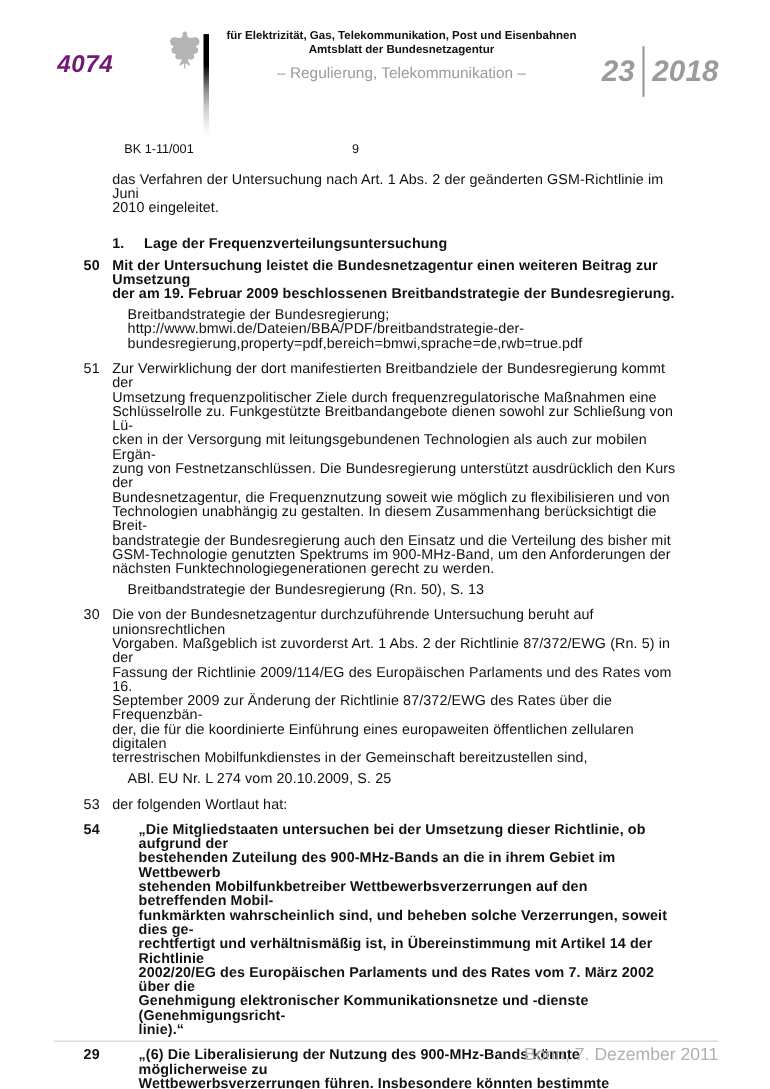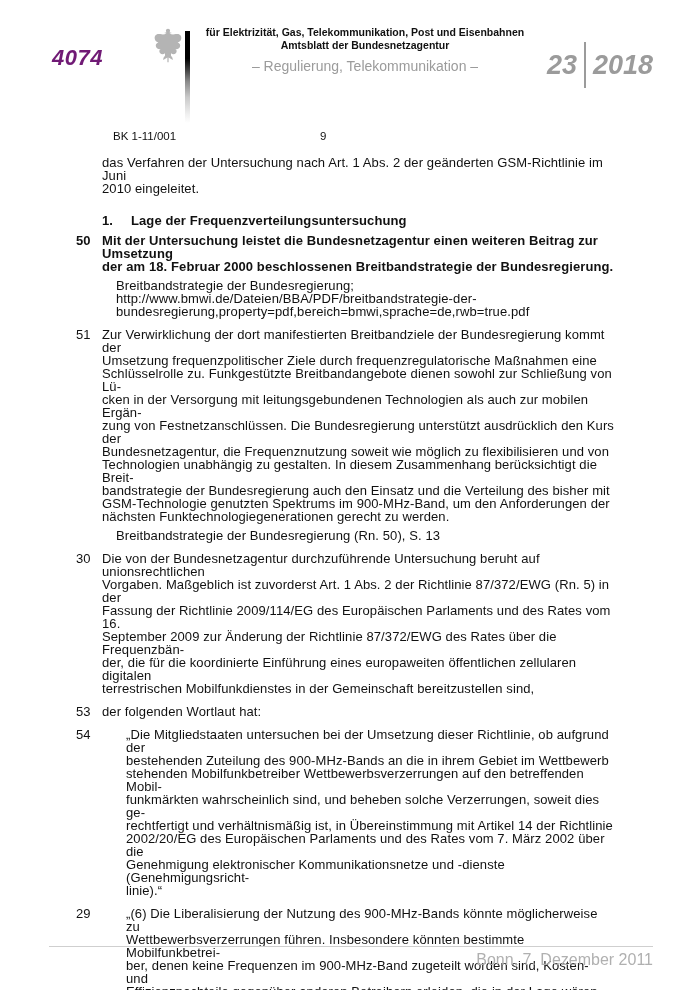--- a/index.html
+++ b/index.html
@@ -44,21 +44,21 @@
     letter-spacing:0.1px;
   }
   .block{position:relative;white-space:normal;}
   .block .ptext{white-space:pre-line;}
   .block.intro{margin-top:0;}
   .block.heading{margin-top:19px;display:flex;font-weight:bold;}
   .block.heading .h-num{width:29px;flex:0 0 29px;}
   .block.numbered{margin-top:10px;}
   .block.first-after-heading{margin-top:7px;font-weight:bold;}
   .block.citation{margin-top:6px;margin-left:14px;}
-  .block.quote{margin-top:10px;margin-left:24px;}
+  .block.quote{margin-top:10px;margin-left:24px;font-weight:bold;}
   .para-num{position:absolute;top:0;}
   .numbered .para-num{left:-26px;}
   .quote .para-num{left:-50px;}
   
   .footer{
     position:absolute;left:49px;right:47px;top:946px;
     border-top:1px solid #cfcfcf;
     text-align:right;padding-top:4px;
     font-size:16px;color:#b0b0b0;
   }
@@ -105,21 +105,21 @@
         <div class="ptext">das Verfahren der Untersuchung nach Art. 1 Abs. 2 der geänderten GSM-Richtlinie im Juni
 2010 eingeleitet.</div>
       </div>
       <div class="block heading">
         <span class="h-num">1.</span>
         <span>Lage der Frequenzverteilungsuntersuchung</span>
       </div>
       <div class="block numbered first-after-heading">
         <span class="para-num">50</span>
         <div class="ptext">Mit der Untersuchung leistet die Bundesnetzagentur einen weiteren Beitrag zur Umsetzung
-der am 18. Februar 2000 beschlossenen Breitbandstrategie der Bundesregierung.</div>
+der am 19. Februar 2009 beschlossenen Breitbandstrategie der Bundesregierung.</div>
       </div>
       <div class="block citation">
         <div class="ptext">Breitbandstrategie der Bundesregierung;
 http://www.bmwi.de/Dateien/BBA/PDF/breitbandstrategie-der-
 bundesregierung,property=pdf,bereich=bmwi,sprache=de,rwb=true.pdf</div>
       </div>
       <div class="block numbered">
         <span class="para-num">51</span>
         <div class="ptext">Zur Verwirklichung der dort manifestierten Breitbandziele der Bundesregierung kommt der
 Umsetzung frequenzpolitischer Ziele durch frequenzregulatorische Maßnahmen eine
@@ -136,20 +136,23 @@
         <div class="ptext">Breitbandstrategie der Bundesregierung (Rn. 50), S. 13</div>
       </div>
       <div class="block numbered">
         <span class="para-num">30</span>
         <div class="ptext">Die von der Bundesnetzagentur durchzuführende Untersuchung beruht auf unionsrechtlichen
 Vorgaben. Maßgeblich ist zuvorderst Art. 1 Abs. 2 der Richtlinie 87/372/EWG (Rn. 5) in der
 Fassung der Richtlinie 2009/114/EG des Europäischen Parlaments und des Rates vom 16.
 September 2009 zur Änderung der Richtlinie 87/372/EWG des Rates über die Frequenzbän-
 der, die für die koordinierte Einführung eines europaweiten öffentlichen zellularen digitalen
 terrestrischen Mobilfunkdienstes in der Gemeinschaft bereitzustellen sind,</div>
+      </div>
+      <div class="block citation">
+        <div class="ptext">ABl. EU Nr. L 274 vom 20.10.2009, S. 25</div>
       </div>
       <div class="block numbered">
         <span class="para-num">53</span>
         <div class="ptext">der folgenden Wortlaut hat:</div>
       </div>
       <div class="block quote">
         <span class="para-num">54</span>
         <div class="ptext">„Die Mitgliedstaaten untersuchen bei der Umsetzung dieser Richtlinie, ob aufgrund der
 bestehenden Zuteilung des 900-MHz-Bands an die in ihrem Gebiet im Wettbewerb
 stehenden Mobilfunkbetreiber Wettbewerbsverzerrungen auf den betreffenden Mobil-

